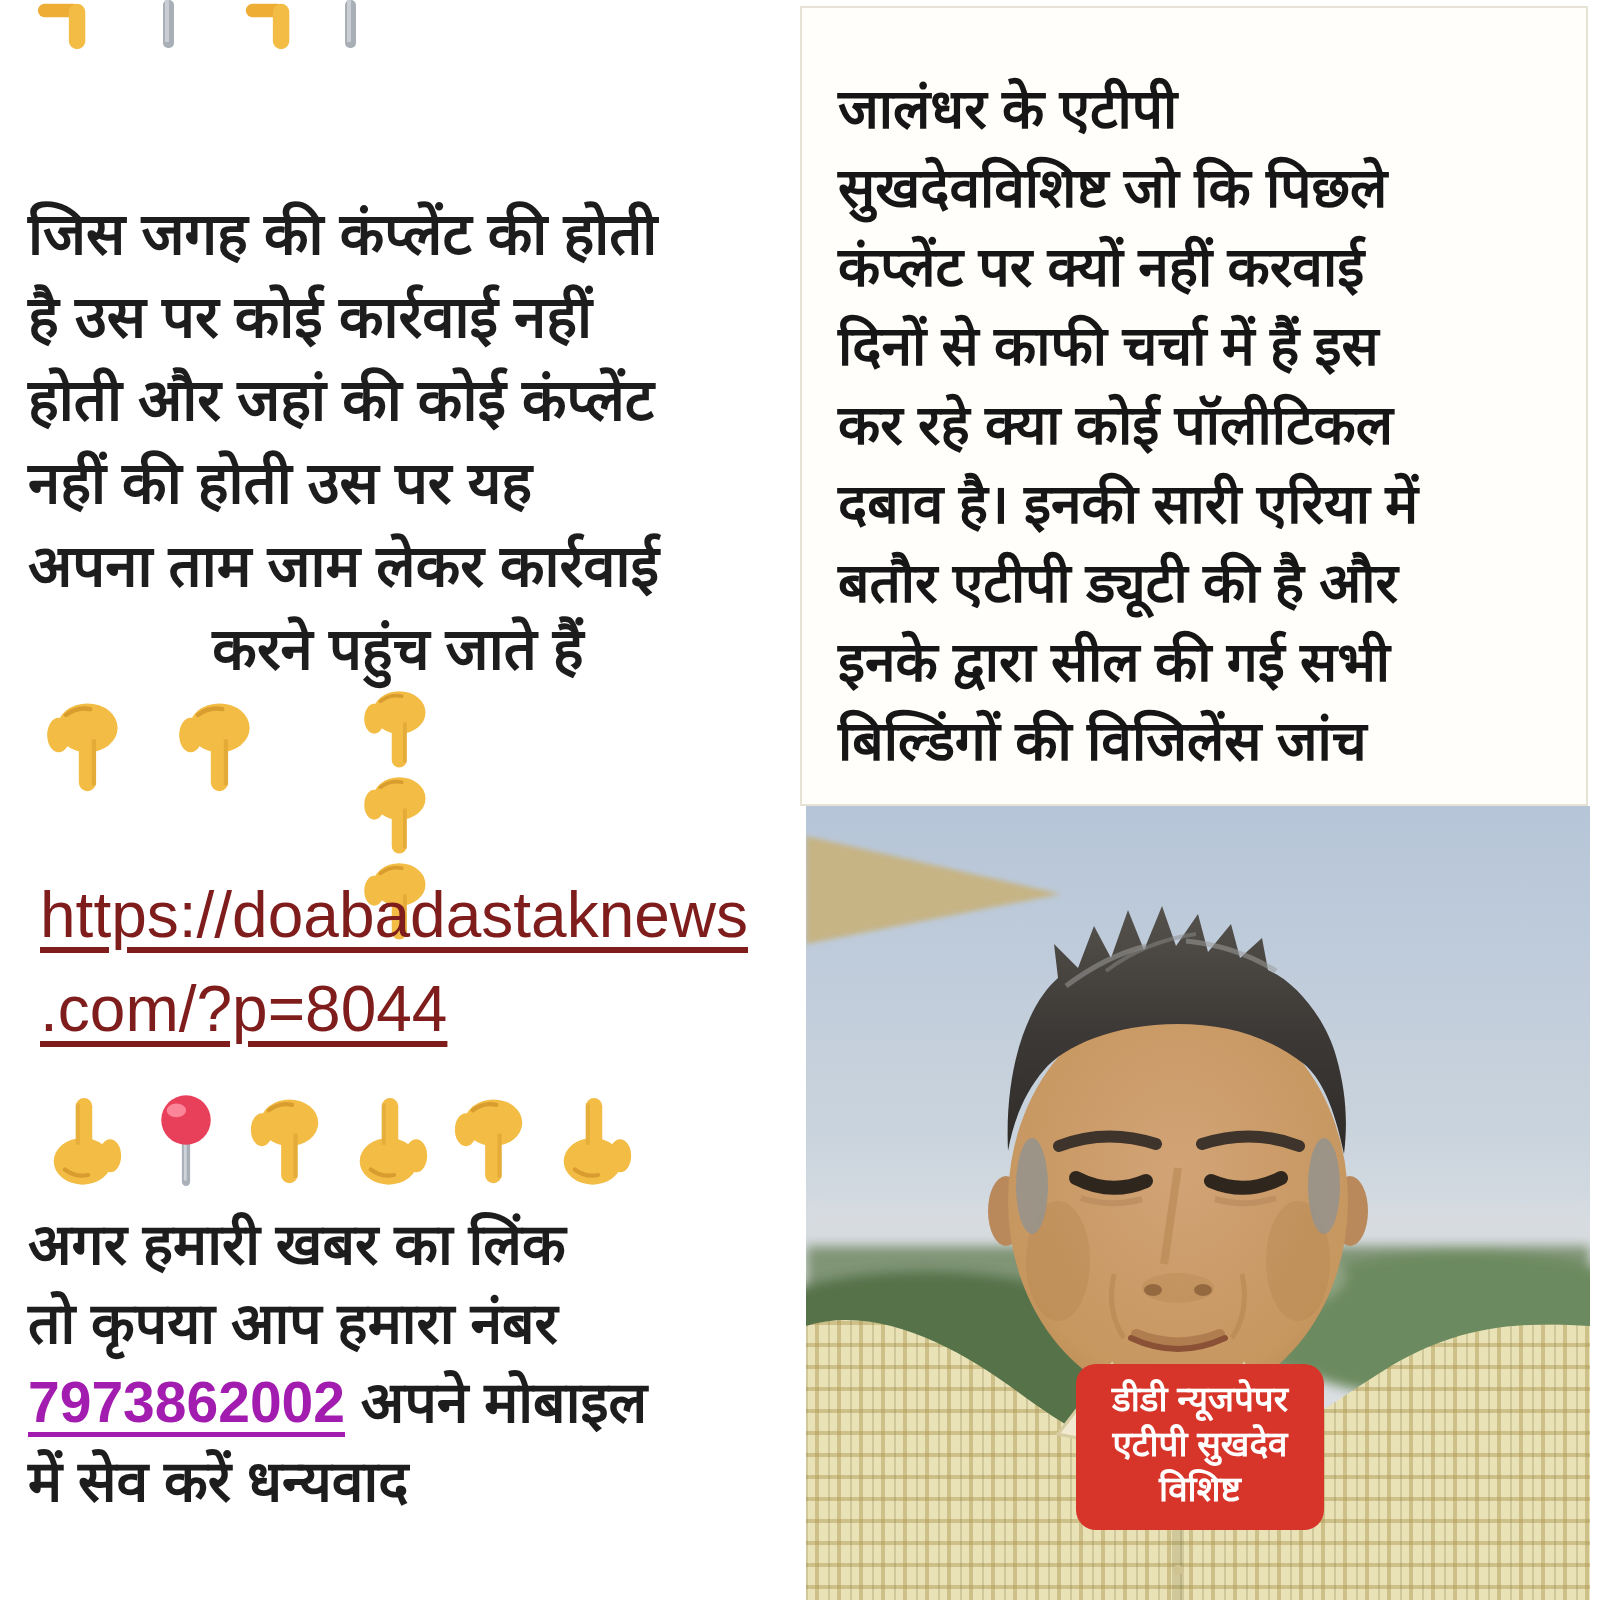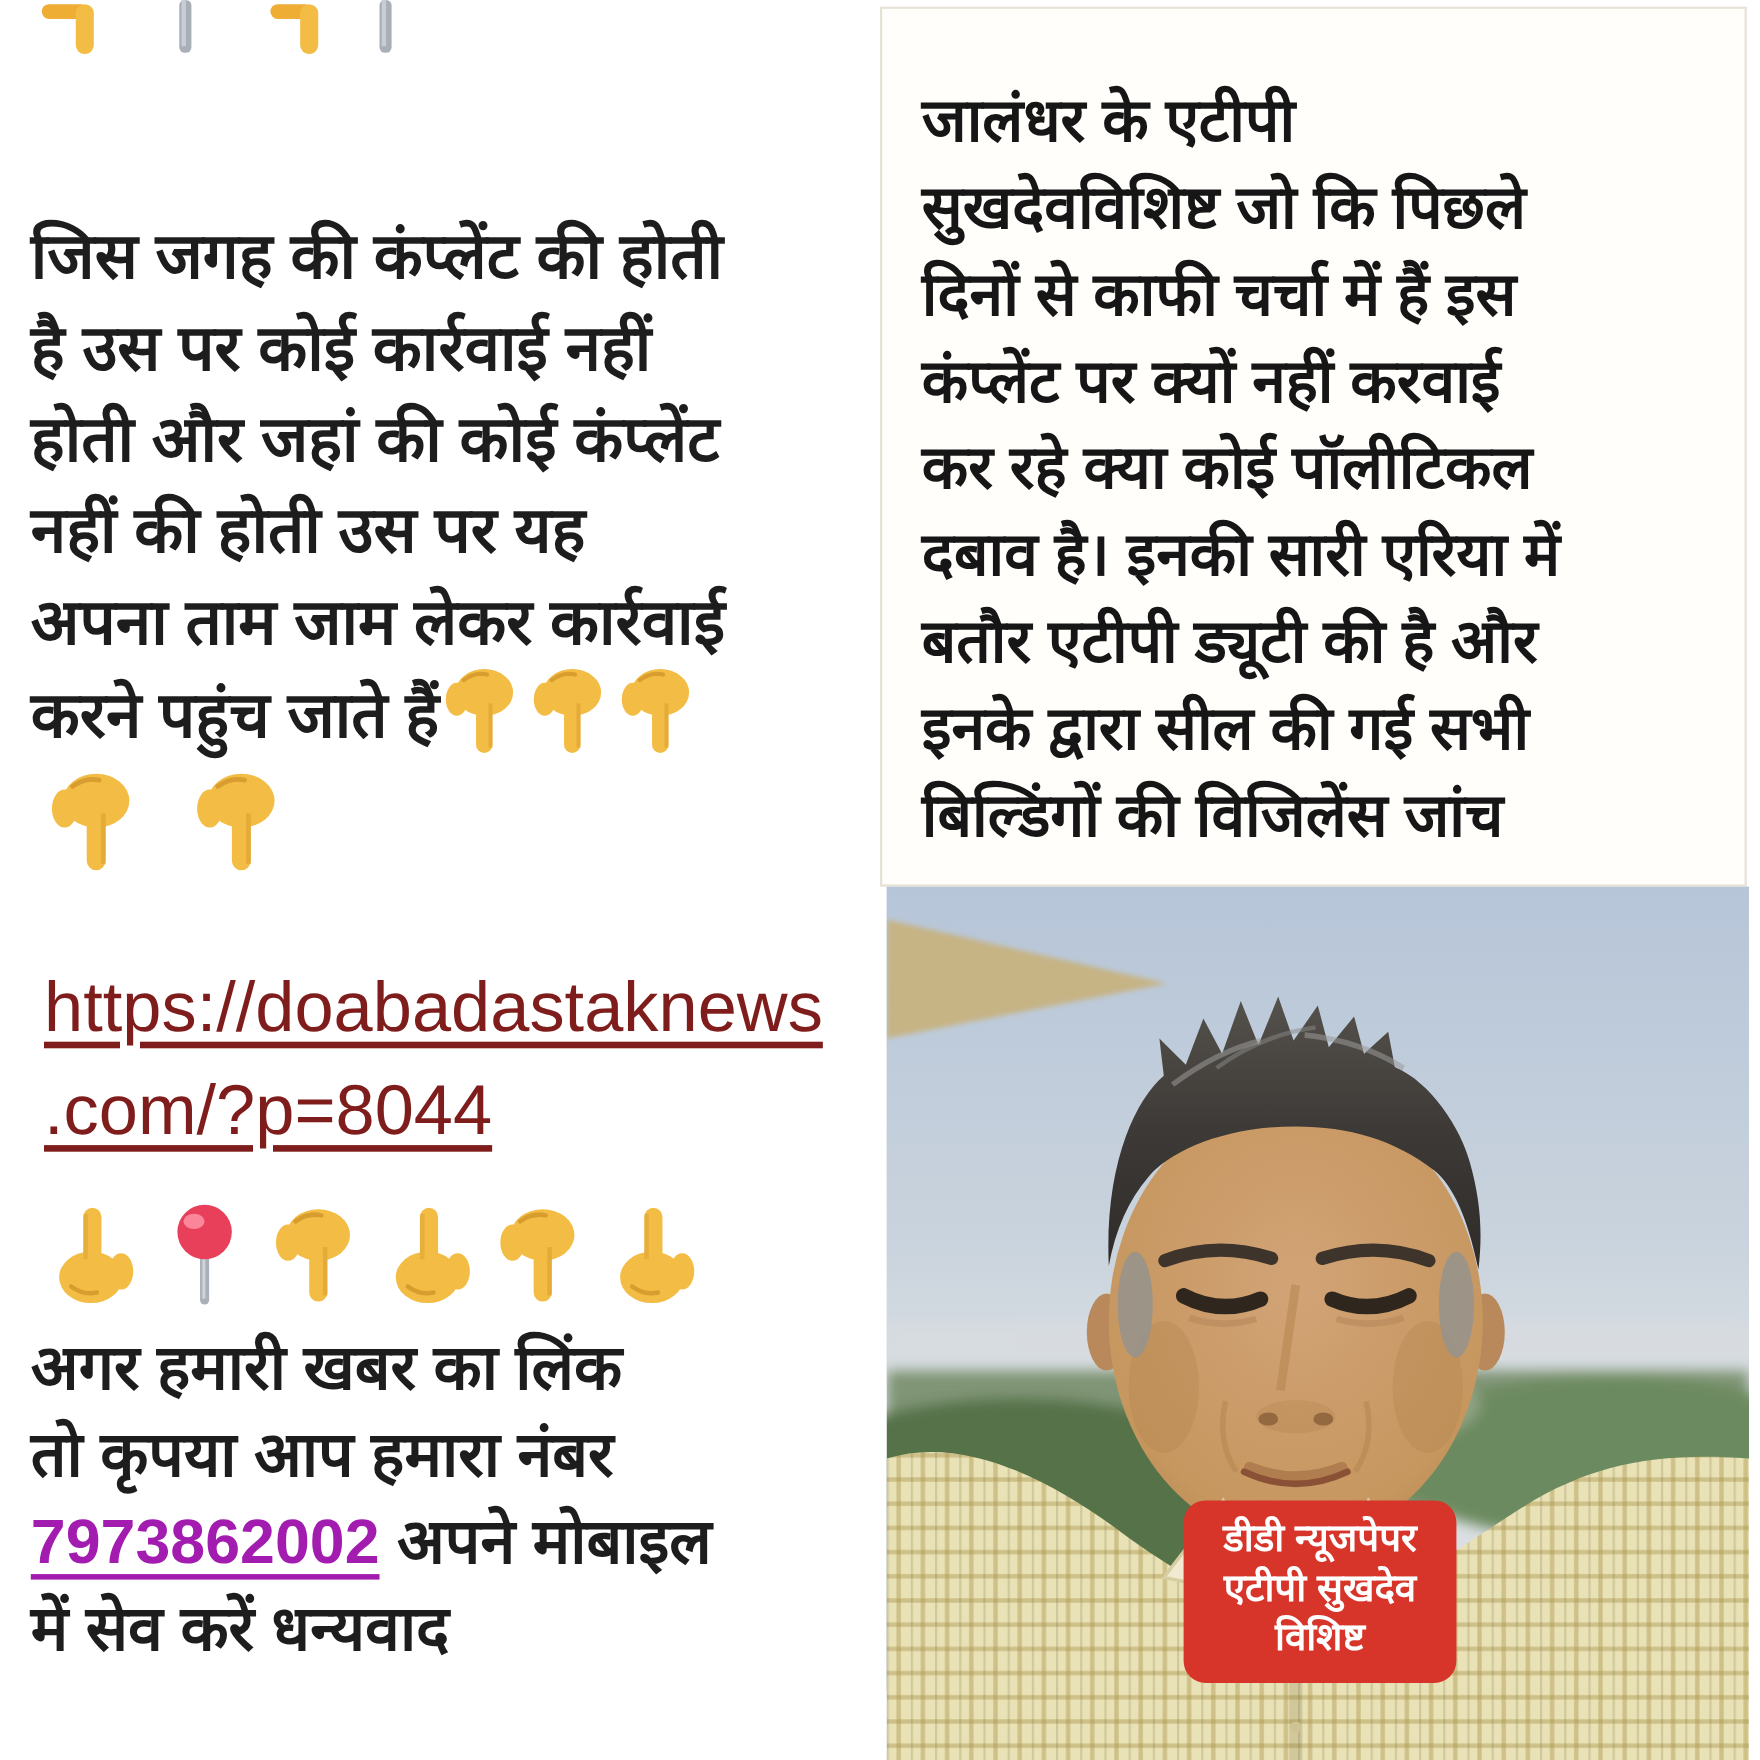--- a/index.html
+++ b/index.html
@@ -10,21 +10,21 @@
     color:#1d1d1d;
   }
   
   .left-col{position:absolute;left:0;top:0;width:780px;height:1600px;background:#ffffff;padding-left:48px;}
   .crop-row{position:absolute;top:0;left:36px;height:54px;}
   .crop-row .frag{position:absolute;top:0;}
   .para{position:absolute;left:28px;font-weight:bold;font-size:58px;line-height:83px;letter-spacing:0;}
   .para1{top:192px;width:740px;}
   .para2{top:1205px;width:750px;font-size:57px;line-height:79px;}
   .t-line{white-space:nowrap;}
-  .line-with-icons{display:flex;align-items:center;}
+  .line-with-icons{display:flex;align-items:center;flex-direction:column;}
   .inline-hand{width:80px;height:92px;margin-top:-6px;}
   .hands-row{position:absolute;top:702px;left:40px;display:flex;gap:40px;}
   .hands-row .inline-hand{width:92px;height:104px;}
   .link-block{position:absolute;top:868px;left:40px;font-size:64px;line-height:94px;font-weight:normal;}
   .link-block a{color:#7f1d1d;text-decoration:underline;text-underline-offset:10px;white-space:nowrap;}
   .emoji-row{position:absolute;top:1090px;left:40px;display:flex;gap:14px;align-items:flex-end;}
   .emoji-row .big-ico{width:88px;height:104px;}
   .phone-link{color:#a21caf;text-decoration:underline;text-underline-offset:10px;}
   
   .right-panel{
@@ -176,22 +176,22 @@
       <a href="#" class="phone-link">7973862002</a><span> अपने मोबाइल</span>
     </div>
     <div class="t-line">में सेव करें धन्यवाद</div>
   </div>
 </div>
 
 <div class="right-panel">
   <div class="article">
     <div class="t-line">जालंधर के एटीपी</div>
     <div class="t-line">सुखदेवविशिष्ट जो कि पिछले</div>
+    <div class="t-line">कंप्लेंट पर क्यों नहीं करवाई</div>
     <div class="t-line">दिनों से काफी चर्चा में हैं इस</div>
-    <div class="t-line">कंप्लेंट पर क्यों नहीं करवाई</div>
     <div class="t-line">कर रहे क्या कोई पॉलीटिकल</div>
     <div class="t-line">दबाव है। इनकी सारी एरिया में</div>
     <div class="t-line">बतौर एटीपी ड्यूटी की है और</div>
     <div class="t-line">इनके द्वारा सील की गई सभी</div>
     <div class="t-line">बिल्डिंगों की विजिलेंस जांच</div>
   </div>
 </div>
 
 <div class="photo">
   <svg class="scene" viewBox="0 0 784 794" preserveAspectRatio="none">

